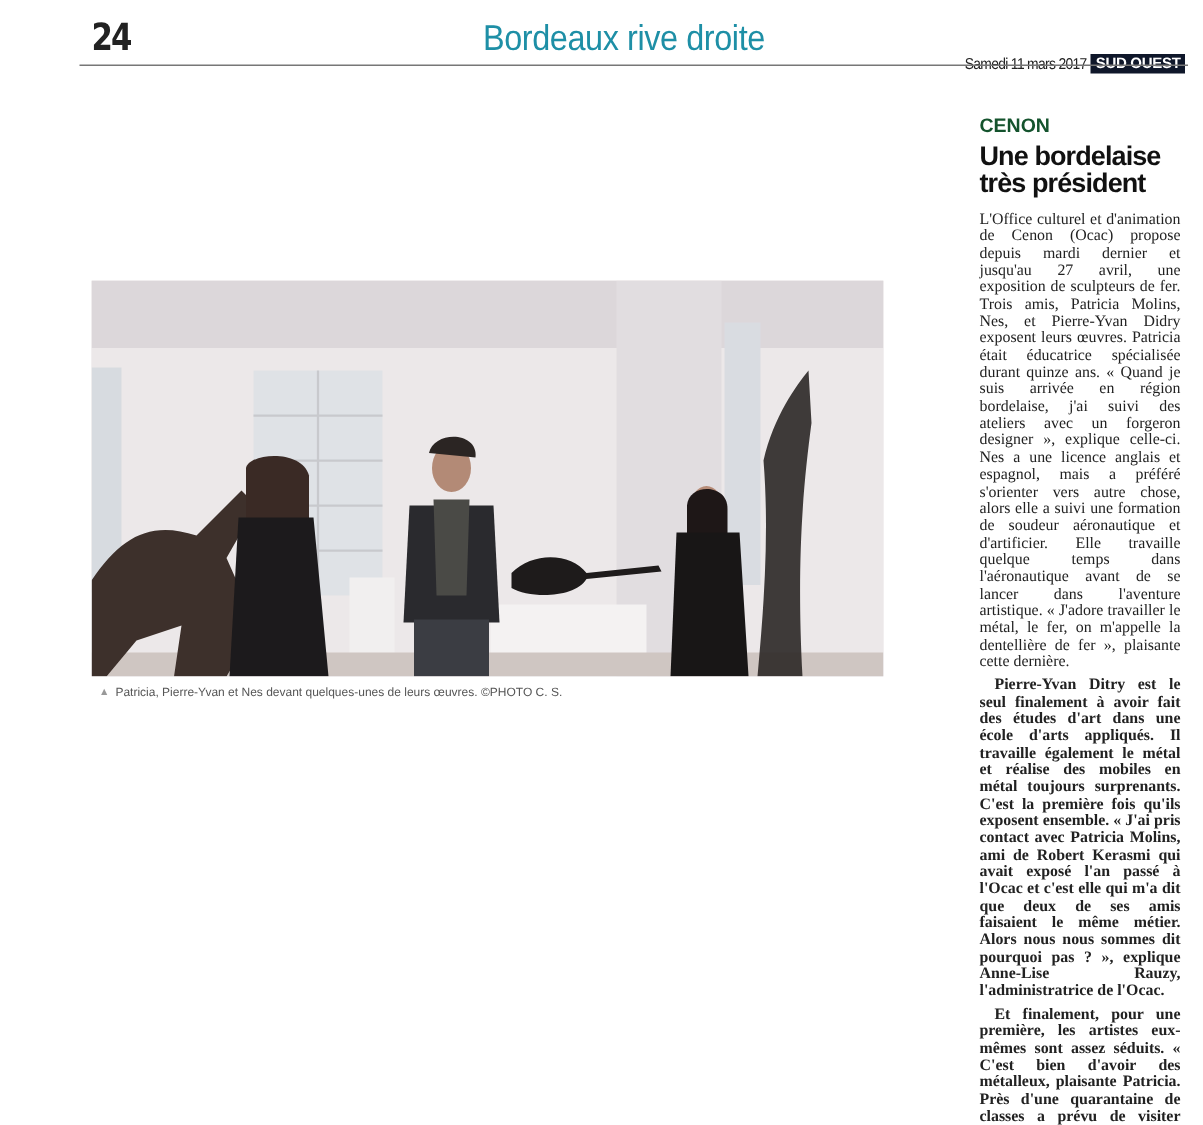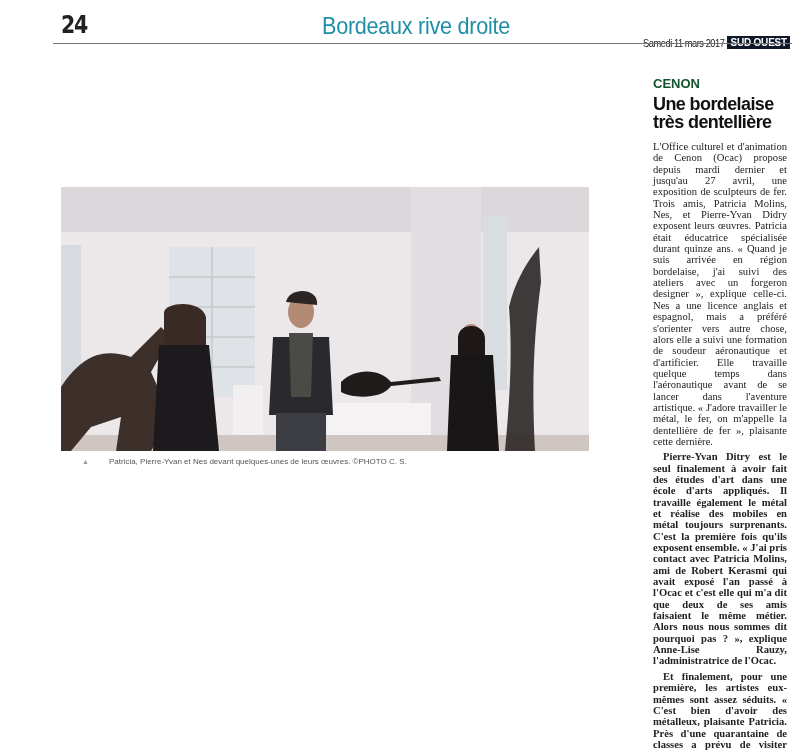--- a/index.html
+++ b/index.html
@@ -6,21 +6,21 @@
     body { width: 802px; height: 750px; position: relative; overflow: hidden; font-family: "Liberation Sans", sans-serif; color: #1a1a1a; }
     .page-number { position: absolute; left: 61px; top: 10px; font-family: "DejaVu Sans", sans-serif; font-weight: bold; font-size: 25px; letter-spacing: -1.5px; color: #222; transform: scaleX(0.82); transform-origin: left top; }
     .section-title { position: absolute; left: 322px; top: 12px; font-family: "Liberation Sans", sans-serif; font-size: 24px; color: #1e8fa6; letter-spacing: -0.3px; transform: scaleX(0.9); transform-origin: left top; white-space: nowrap; }
     .dateline { position: absolute; right: 12px; top: 36px; display: flex; align-items: center; gap: 3px; text-align: right; }
     .date-text { font-size: 10.5px; color: #222; letter-spacing: -0.5px; transform: scaleX(0.88); transform-origin: right center; white-space: nowrap; }
     .brand { background: #0f172a; color: #fff; font-weight: bold; font-size: 10px; padding: 1px 3px; letter-spacing: -0.2px; line-height: 11px; white-space: nowrap; }
     .header-rule { position: absolute; left: 53px; right: 10px; top: 43px; height: 1px; background: #777; }
 
     .photo { position: absolute; left: 61px; top: 187px; width: 528px; height: 264px; overflow: hidden; background: #e9e6e7; }
     .photo svg { display: block; }
-    .caption { position: absolute; left: 82px; top: 457px; font-size: 8px; color: #555; white-space: nowrap; display: flex; align-items: center; gap: 20px; }
+    .caption { position: absolute; left: 66px; top: 457px; font-size: 8px; color: #555; white-space: nowrap; display: flex; align-items: center; gap: 4px; }
     .caption .tri { color: #999; font-size: 7px; }
 
     .article { position: absolute; left: 649px; top: 76px; width: 142px; }
     .kicker { font-weight: bold; font-size: 13px; color: #14532d; letter-spacing: 0px; margin-left: 4px; }
     .headline { font-weight: bold; font-size: 18px; line-height: 18px; color: #111; margin-top: 4px; margin-left: 4px; letter-spacing: -0.6px; }
     .body { margin-top: 10px; font-family: "Liberation Serif", serif; font-size: 10.6px; line-height: 11.35px; color: #222; text-align: justify; hyphens: manual; width: 142px; }
     .body p { margin: 4px; text-indent: 0; }
     .body p.indent { text-indent: 10px; font-weight: bold; }
   </style>
 </head>
@@ -85,21 +85,21 @@
 </div>
 <div class="caption">
   <span class="tri">▲</span>
   <span>Patricia, Pierre-Yvan et Nes devant quelques-unes de leurs œuvres. ©PHOTO C. S.</span>
 </div>
 
 <div class="article">
   <div class="kicker">CENON</div>
   <div class="headline">
     <div>Une bordelaise</div>
-    <div>très dentellière</div>
+    <div>très président</div>
   </div>
   <div class="body">
     <p>L'Office culturel et d'animation de Cenon (Ocac) propose depuis mardi dernier et jusqu'au 27 avril, une exposition de sculpteurs de fer. Trois amis, Patricia Molins, Nes, et Pierre-Yvan Didry exposent leurs œuvres. Patricia était éducatrice spécialisée durant quinze ans. « Quand je suis arrivée en région bordelaise, j'ai suivi des ateliers avec un forgeron designer », explique celle-ci. Nes a une licence anglais et espagnol, mais a préféré s'orienter vers autre chose, alors elle a suivi une formation de soudeur aéronautique et d'artificier. Elle travaille quelque temps dans l'aéronautique avant de se lancer dans l'aventure artistique. « J'adore travailler le métal, le fer, on m'appelle la dentellière de fer », plaisante cette dernière.</p>
     <p class="indent">Pierre-Yvan Ditry est le seul finalement à avoir fait des études d'art dans une école d'arts appliqués. Il travaille également le métal et réalise des mobiles en métal toujours surprenants. C'est la première fois qu'ils exposent ensemble. « J'ai pris contact avec Patricia Molins, ami de Robert Kerasmi qui avait exposé l'an passé à l'Ocac et c'est elle qui m'a dit que deux de ses amis faisaient le même métier. Alors nous nous sommes dit pourquoi pas ? », explique Anne-Lise Rauzy, l'administratrice de l'Ocac.</p>
     <p class="indent">Et finalement, pour une première, les artistes eux-mêmes sont assez séduits. « C'est bien d'avoir des métalleux, plaisante Patricia. Près d'une quarantaine de classes a prévu de visiter l'exposition, les enseignants étaient revus par les artistes mardi dernier pour quelques explications. Suivait le vernissage en présence du président de l'Ocac, Patrick Swale, d'élues et du groupe Jam Addiction qui a créé l'ambiance.</p>
 
   </div>
 
 </div>
 

